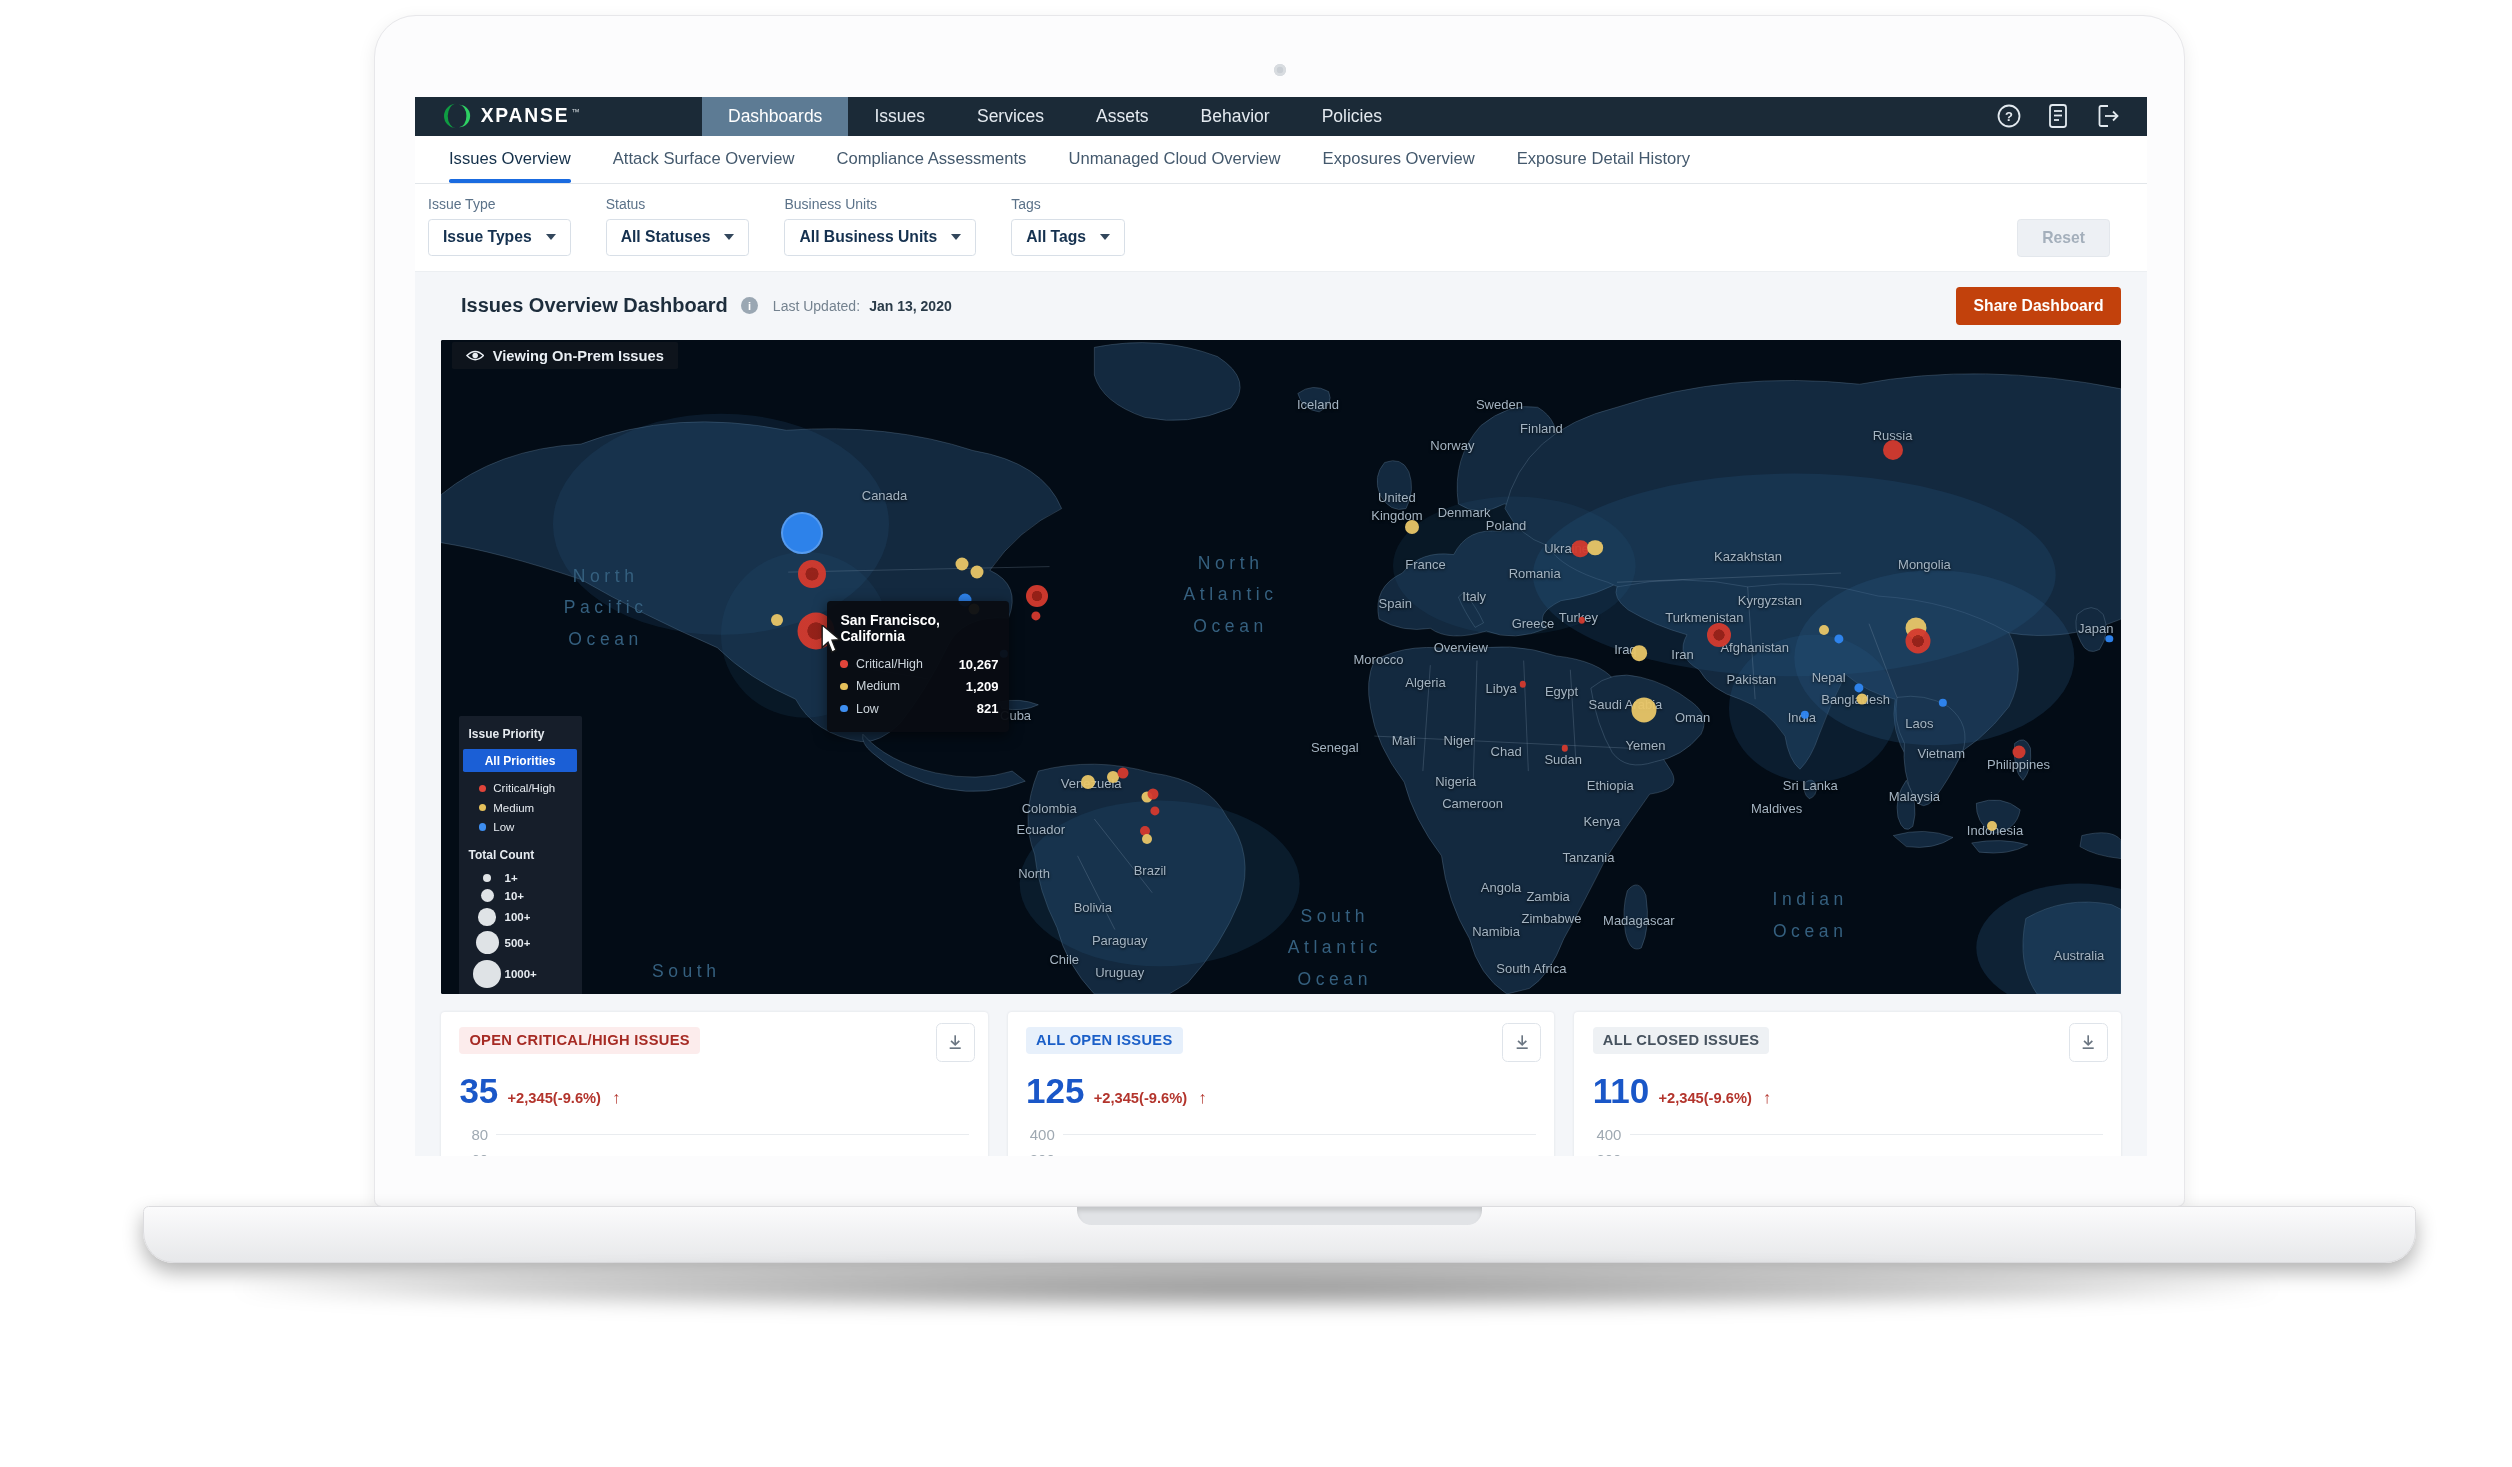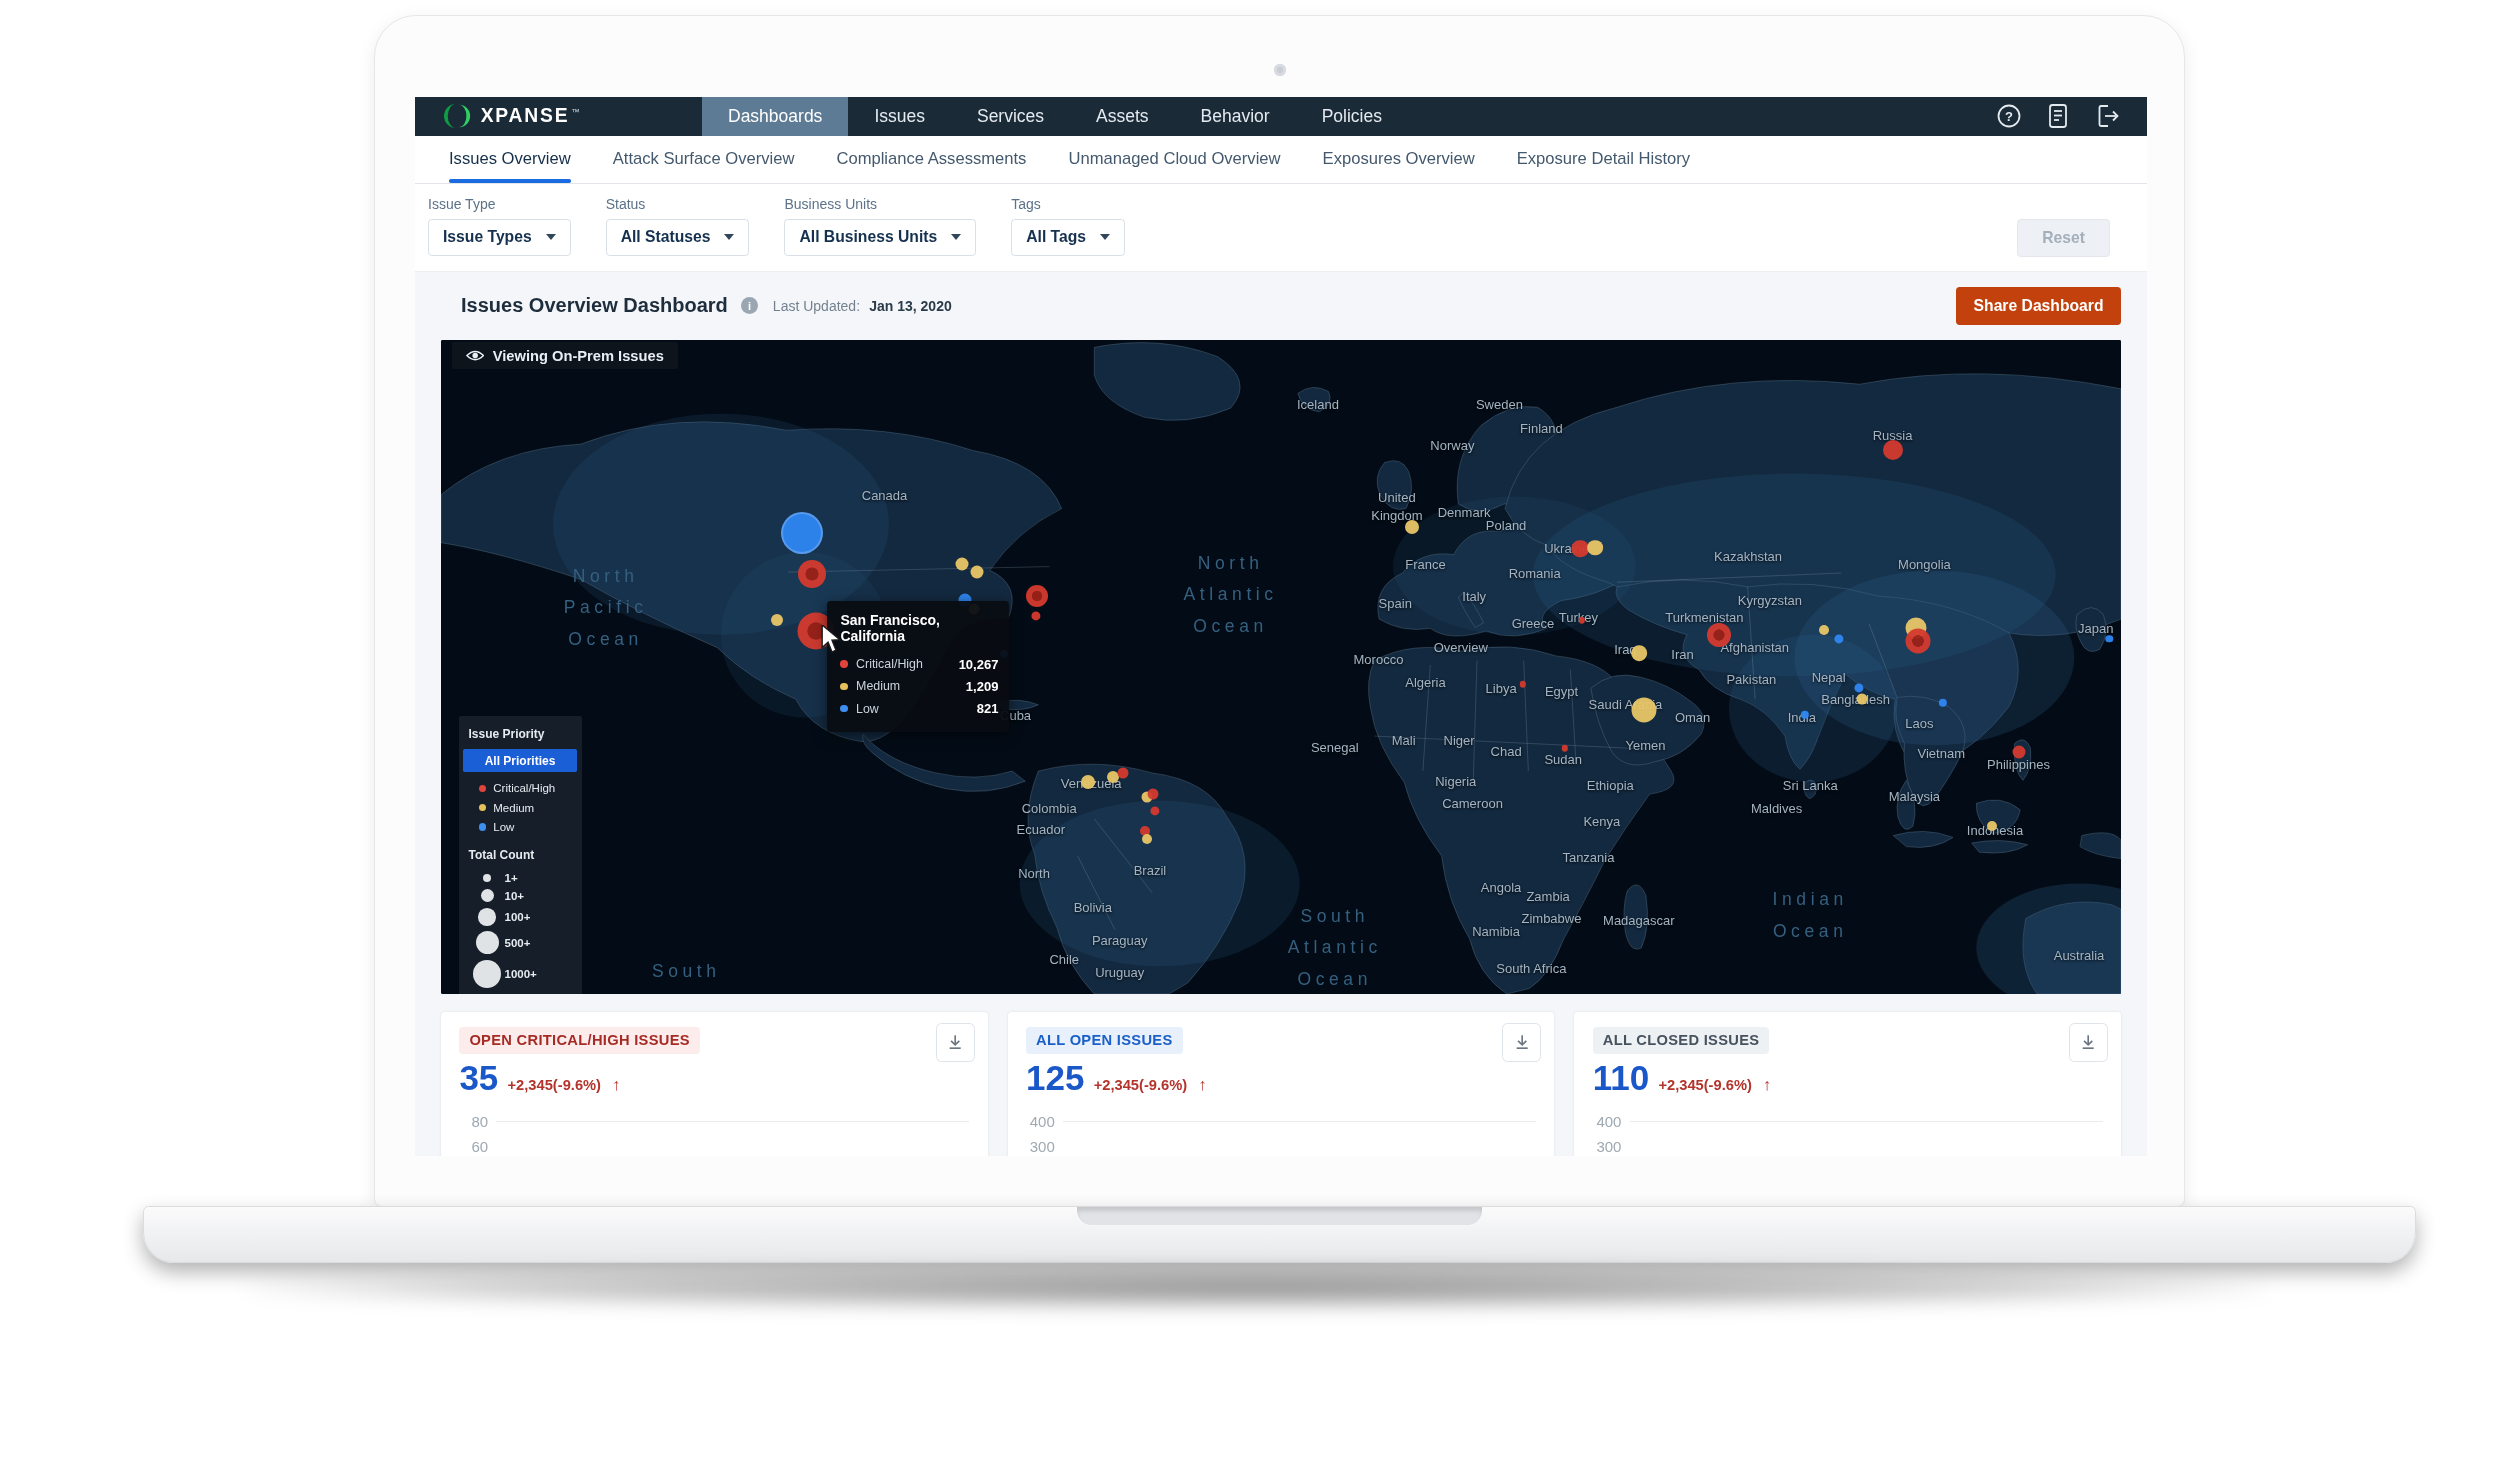--- a/index.html
+++ b/index.html
@@ -91,21 +91,21 @@
   .tt-label{font-size:12.4px;color:#ccd4db;}
   .tt-value{margin-left:auto;font-size:13px;font-weight:bold;}
   .cursor{position:absolute;left:22.55%;top:43.6%;width:24px;height:29.5px;z-index:40;}
   
   .cards{display:flex;gap:20px;margin-top:18.4px;}
   .card{flex:1;background:#ffffff;border-radius:3.7px;box-shadow:0 0.9px 2.8px rgba(16,30,50,.10);
         padding:14.7px 18.4px;position:relative;height:203px;overflow:hidden;}
   .card-badge{display:inline-block;padding:5.5px 10px;border-radius:4px;font-size:14.7px;font-weight:bold;letter-spacing:0.3px;}
   .dl-btn{position:absolute;top:11px;right:13px;width:39px;height:39px;border:0.9px solid #dfe4ea;border-radius:5.5px;
           background:#fff;cursor:pointer;display:flex;align-items:center;justify-content:center;}
-  .num-row{display:flex;align-items:baseline;gap:9.2px;margin-top:4px;}
+  .num-row{display:flex;align-items:baseline;gap:9.2px;margin-top:17px;}
   .num{font-size:35px;font-weight:bold;color:#1a57c8;}
   .delta{font-size:14.7px;font-weight:bold;color:#b3342c;}
   .delta-arrow{font-size:16.6px;color:#b3342c;margin-left:1.8px;}
   .mini-chart{margin-top:11px;}
   .grid-row{display:flex;align-items:center;height:25px;}
   .grid-label{width:37px;text-align:right;padding-right:8.3px;font-size:15px;color:#9fa9b2;}
   .grid-line{flex:1;height:0.9px;background:#e9ecef;}
 </style>
 </head>
 <body>

